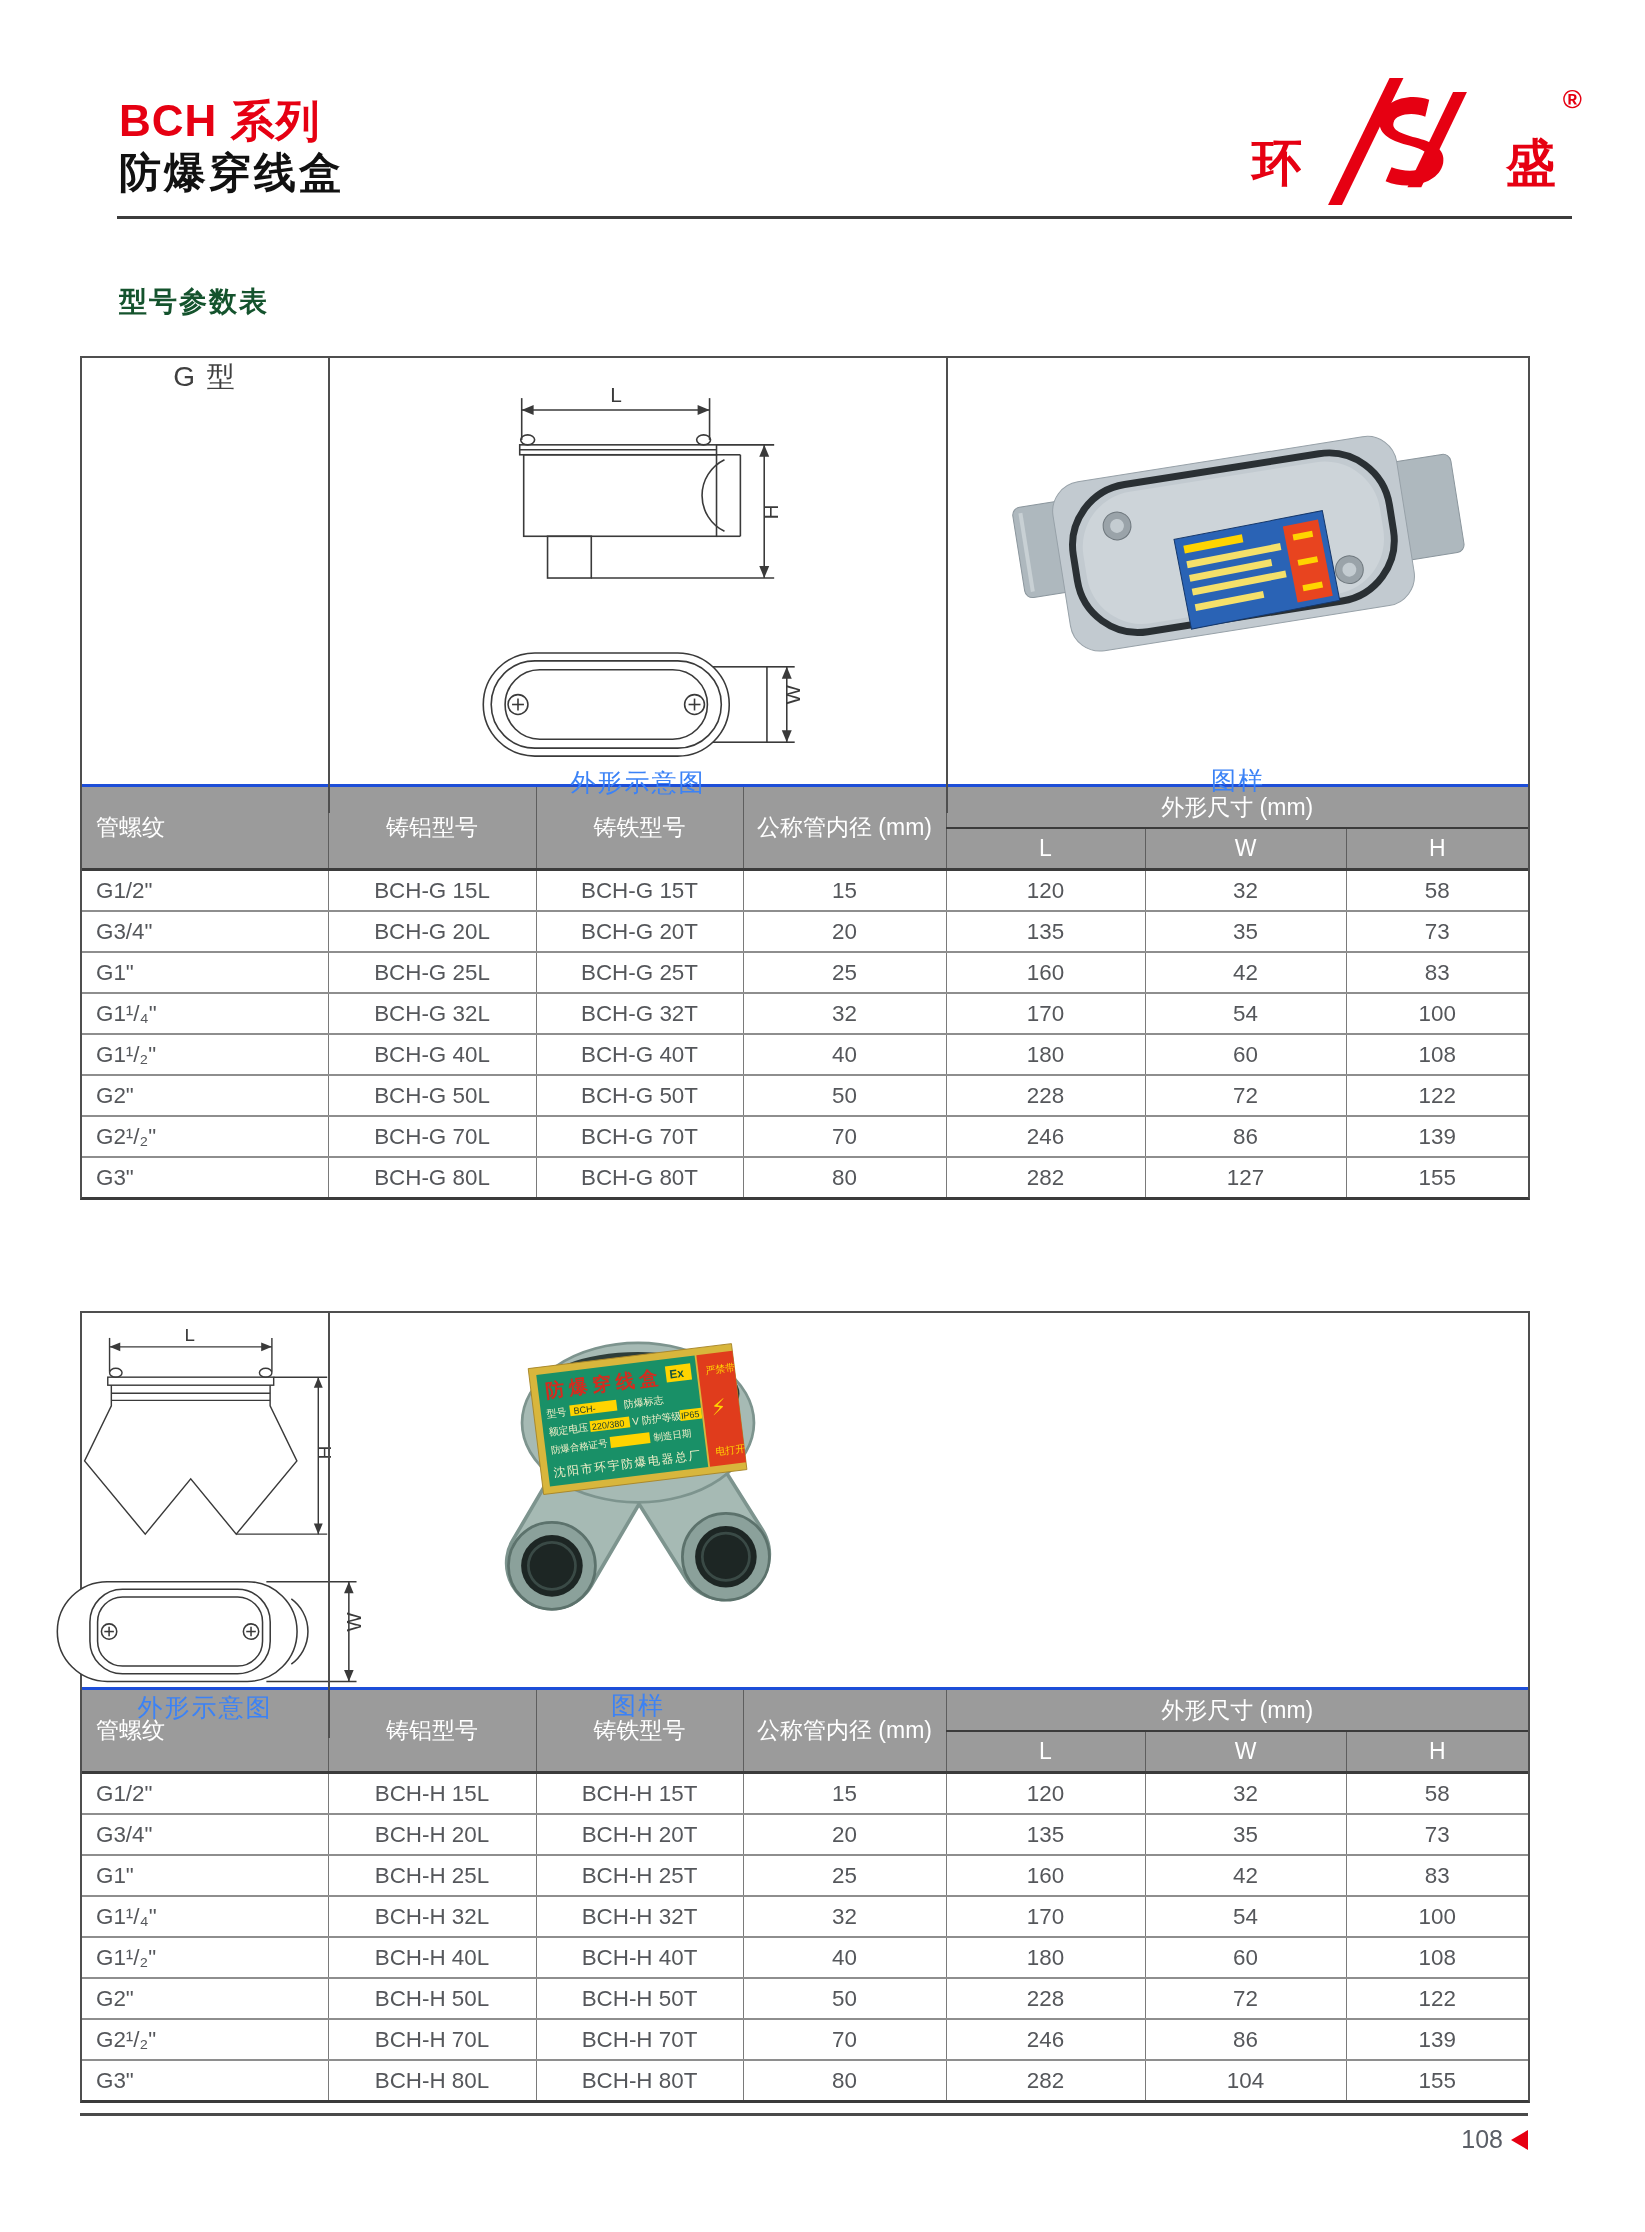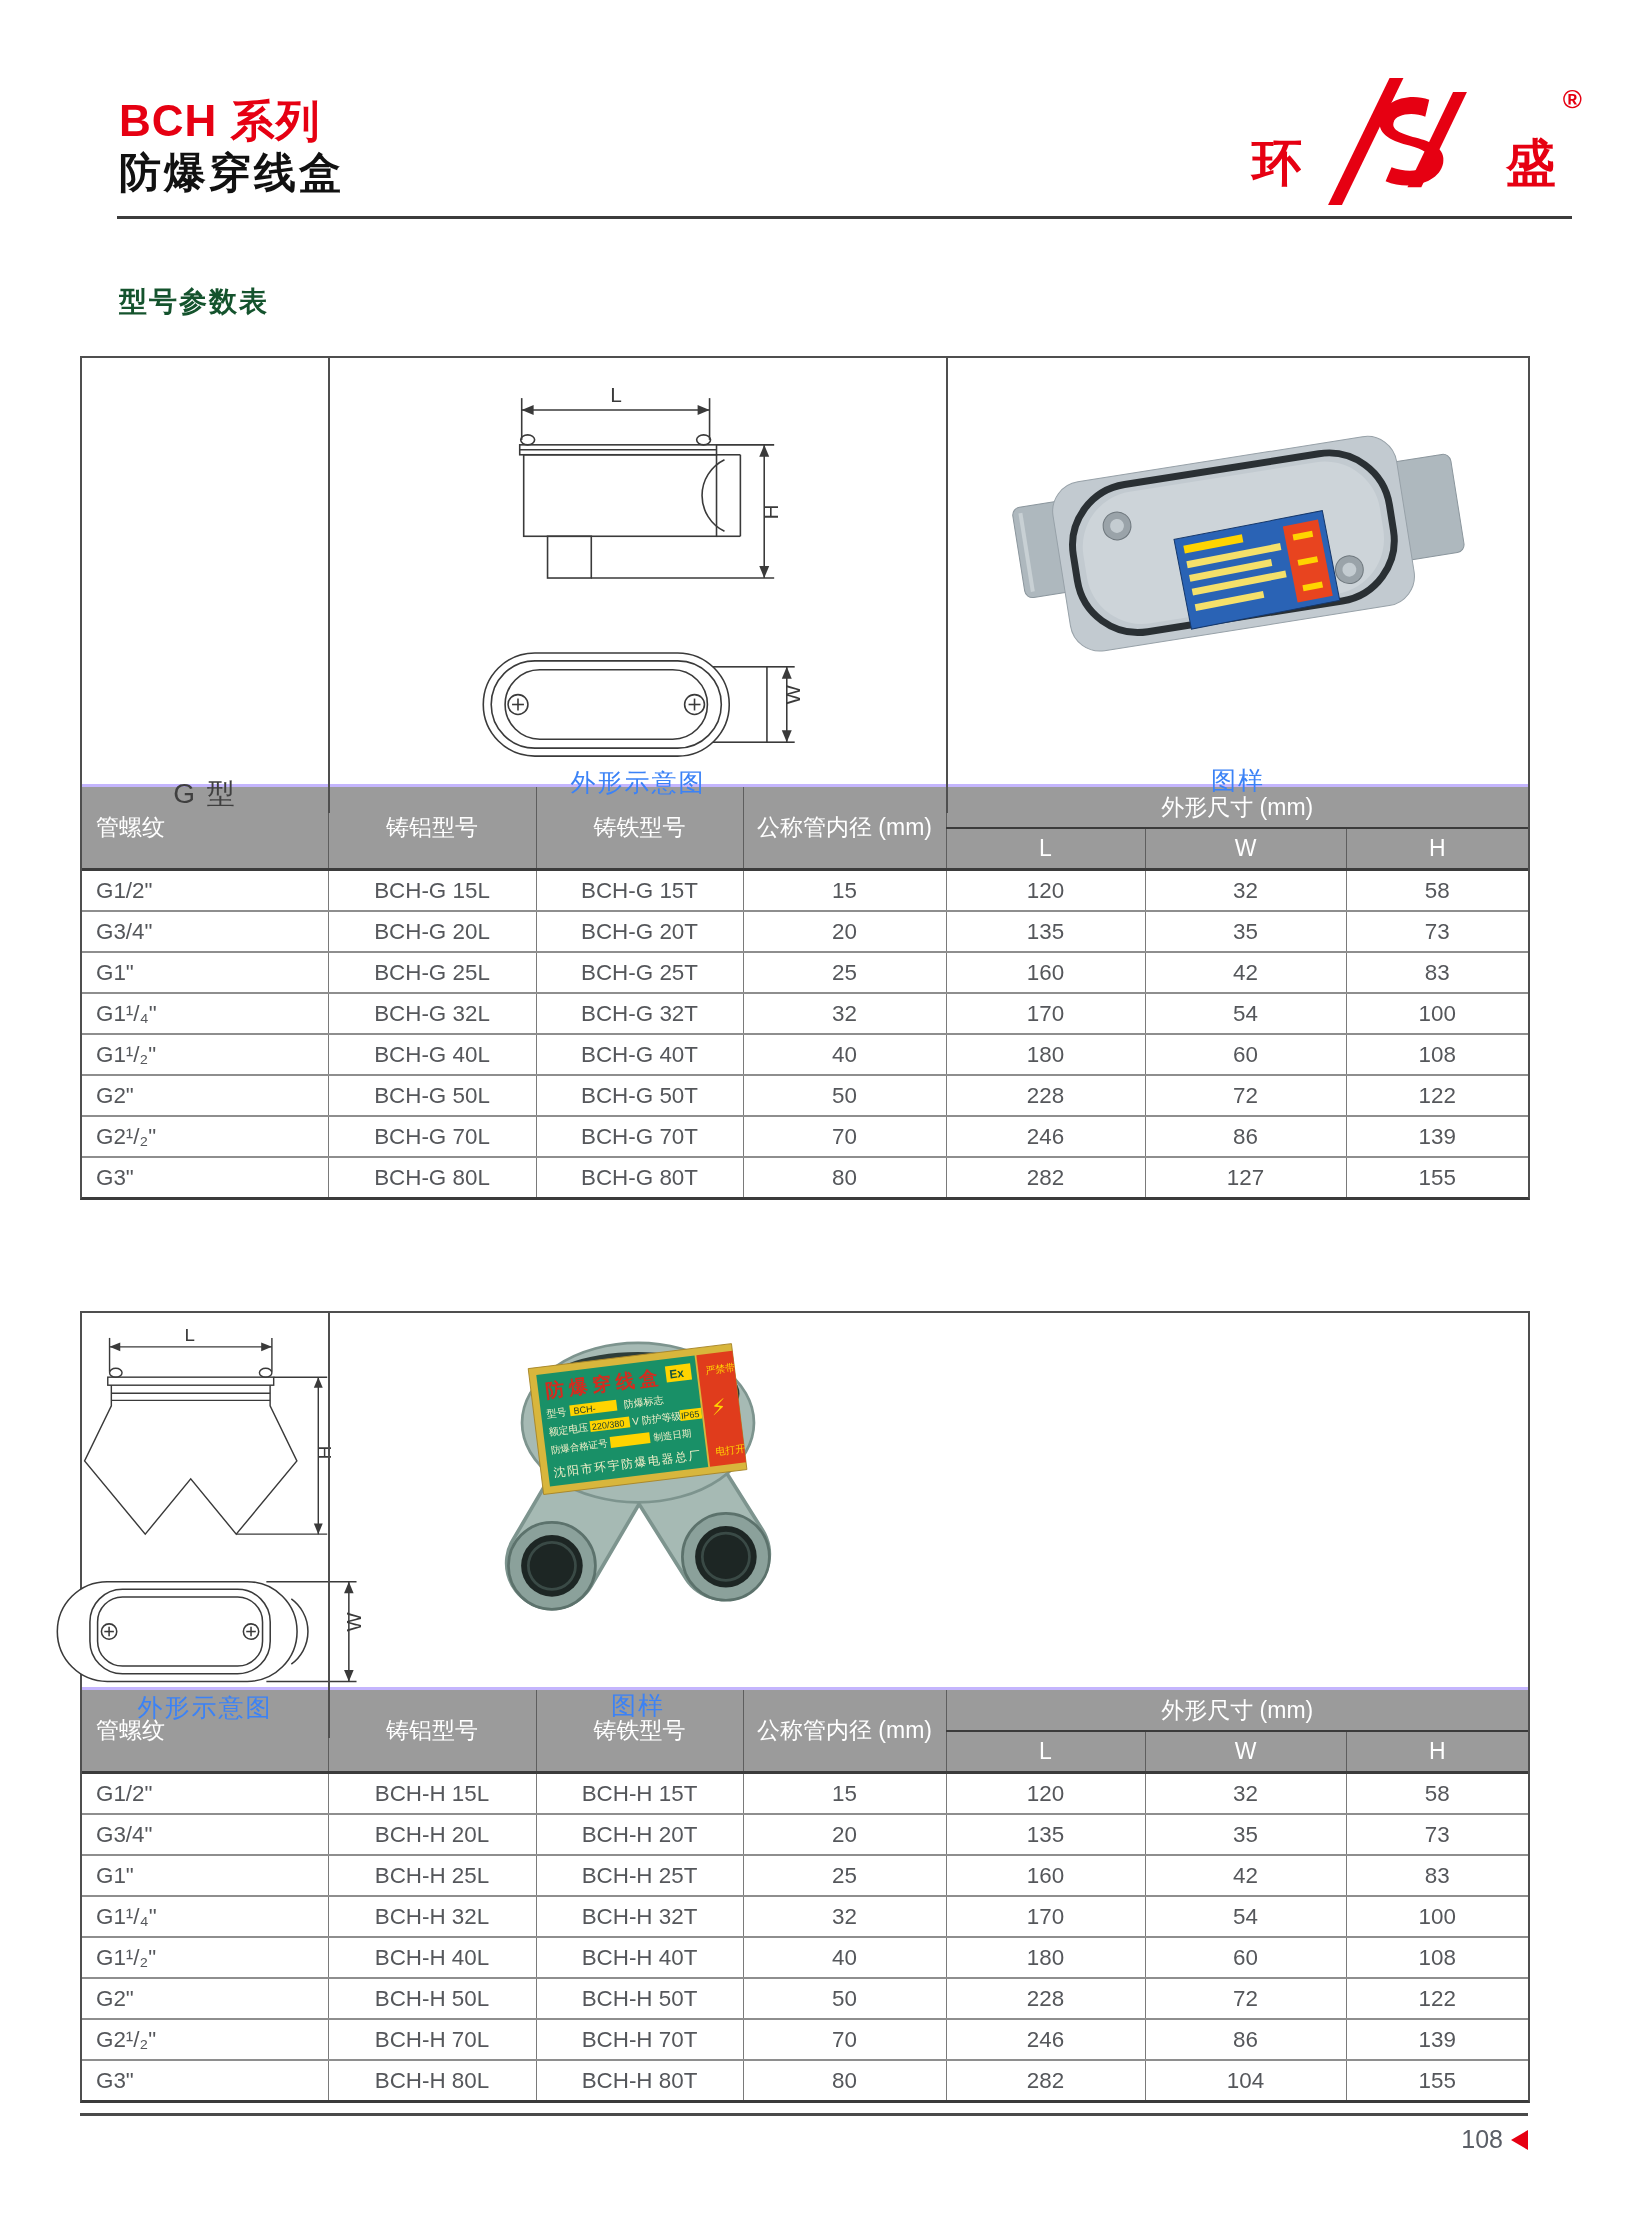--- a/index.html
+++ b/index.html
@@ -19,30 +19,30 @@
 
   .section-title{left:119px;top:283px;font-size:28px;font-weight:bold;color:#14532d;letter-spacing:2px;}
 
   
   .block{position:absolute;left:80px;width:1446px;border:2px solid #4f4f4f;border-bottom:3px solid #3b3b3b;background:#fff;}
   .block-top{display:grid;}
   .g-top{height:426px;grid-template-columns:246px 618px auto;}
   .h-top{height:374px;grid-template-columns:246px 618px auto;}
   .cell{position:relative;display:flex;flex-direction:column;align-items:center;}
   .cell + .cell{border-left:2px solid #4f4f4f;}
-  .type-cell{justify-content:flex-end;}
+  .type-cell{justify-content:flex-start;}
   .type-label{font-size:28px;color:#3f3f3f;letter-spacing:2px;}
   .diagram-cell{justify-content:flex-start;}
   .photo-cell{justify-content:center;}
   .caption{font-size:25px;color:#3b82f6;letter-spacing:2px;}
   .diag-caption{margin-top:auto;margin-bottom:14px;}
   .photo-caption{margin-top:auto;margin-bottom:16px;}
 
   
-  table.data{border-collapse:collapse;table-layout:fixed;width:100%;border-top:3px solid #c4b5fd;}
+  table.data{border-collapse:collapse;table-layout:fixed;width:100%;border-top:3px solid #1d4ed8;}
   table.data th,table.data td{padding:0;overflow:hidden;white-space:nowrap;}
   table.data th{background:#9b9b9b;color:#fff;font-weight:normal;font-size:23px;text-align:center;
                 border-right:1px solid #5e5e5e;}
   table.data th:last-child,table.data td:last-child{border-right:none;}
   th.span-head{height:40px;border-bottom:2px solid #3b3b3b;}
   tr.sub-row th{height:39px;border-bottom:3px solid #3b3b3b;}
   th.twice{border-bottom:3px solid #3b3b3b;}
   table.data td{height:39px;text-align:center;font-size:22.4px;color:#55575b;
                 border-right:1px solid #7a7a7a;border-bottom:2px solid #8e8e8e;background:#fff;}
   table.data tr:last-child td{border-bottom:none;}

